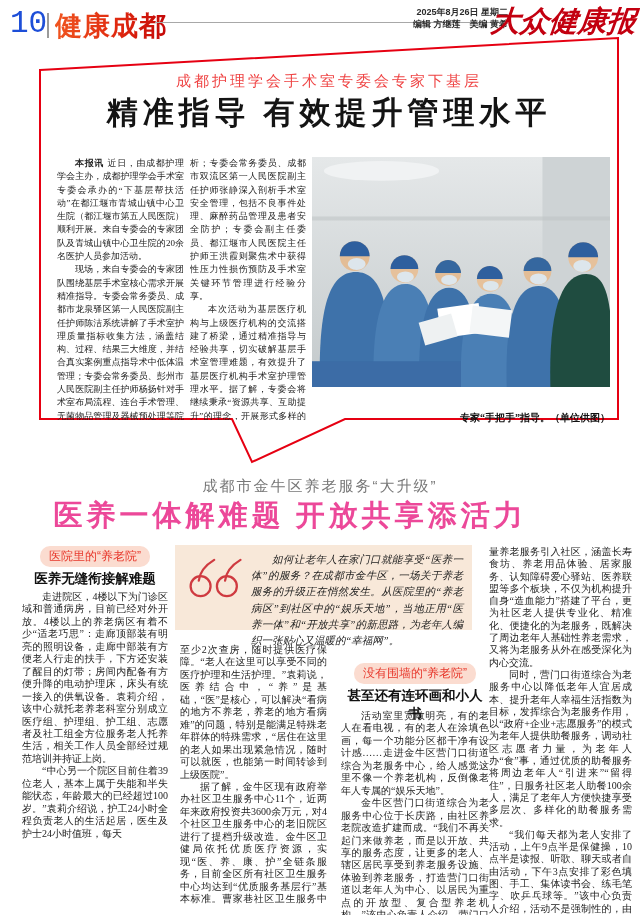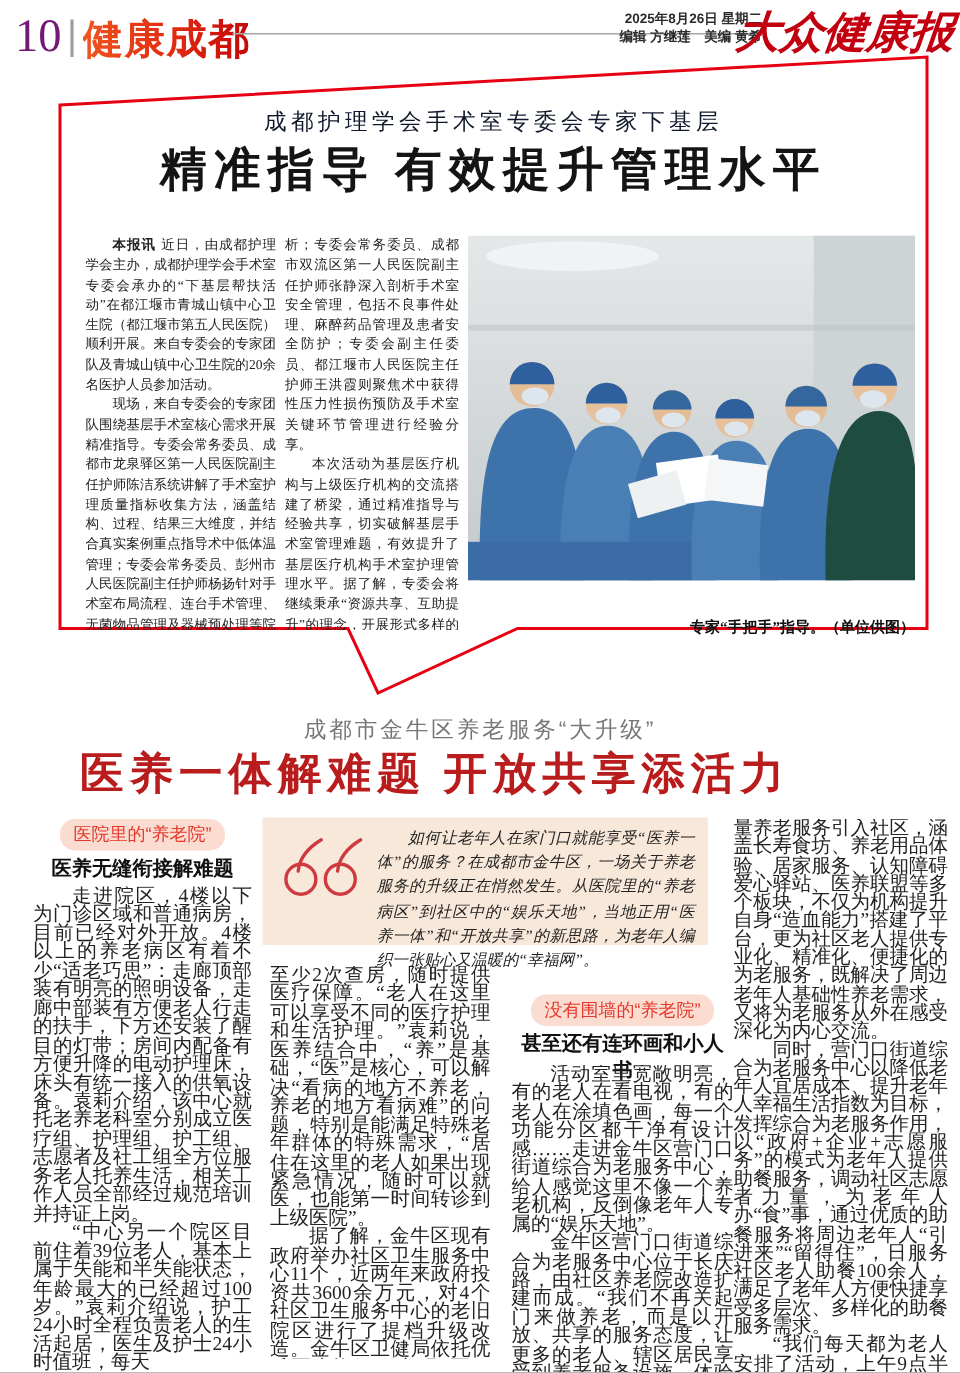--- a/index.html
+++ b/index.html
@@ -1,60 +1,60 @@
 <!DOCTYPE html>
 <html><head>
 <meta charset="utf-8">
 <style>
   html,body{margin:0;padding:0;background:#888;}
   #page{position:relative;width:640px;height:915px;background:#ffffff;overflow:hidden;
         font-family:"Liberation Serif","DejaVu Serif",serif;color:#1a1a1a;}
   .abs{position:absolute;}
 
   
-  .page-num{left:10px;top:6px;font-size:31px;color:#701a75;font-family:Liberation Serif, serif;}
+  .page-num{left:10px;top:6px;font-size:31px;color:#1d4ed8;font-family:Liberation Mono, monospace;}
   .head-divider{left:47px;top:13px;width:2px;height:25px;background:#9a9a9a;}
   .section-title{left:55px;top:8px;font-size:27px;font-weight:bold;letter-spacing:1px;
         font-family:"Liberation Sans","DejaVu Sans",sans-serif;color:#d6220c;
         background:linear-gradient(90deg,#f0551f 0%,#e02a10 55%,#c40808 100%);
         -webkit-background-clip:text;background-clip:text;-webkit-text-fill-color:transparent;}
   .head-rule{left:155px;top:22px;width:345px;height:1px;background:#a8a8a8;}
   .head-date{left:360px;top:6px;width:148px;text-align:right;font-size:9px;line-height:12px;
         font-family:"Liberation Sans","DejaVu Sans",sans-serif;color:#2b2b2b;font-weight:bold;}
   .masthead{right:4px;top:2px;font-size:29px;font-weight:bold;font-style:italic;color:#c30010;
         letter-spacing:0px;transform:skew(-6deg);font-family:"Liberation Serif","DejaVu Serif",serif;}
 
   
   .bubble-svg{left:0;top:0;width:640px;height:480px;}
-  .a1-kicker{left:40px;top:72px;width:578px;text-align:center;font-size:15px;color:#0f172a;
+  .a1-kicker{left:40px;top:72px;width:578px;text-align:center;font-size:15px;color:#ef4444;
         letter-spacing:3px;font-family:"Liberation Sans","DejaVu Sans",sans-serif;}
   .a1-title{left:40px;top:92px;width:578px;text-align:center;font-size:31px;font-weight:bold;
         letter-spacing:5px;color:#141414;}
   .newscol{font-size:9px;line-height:13.3px;text-align:justify;color:#222;overflow:hidden;}
   .newscol p{margin:0;}
   .ind{text-indent:2em;}
   .lead-tag{font-weight:bold;margin-right:0.4em;}
   .a1-col1{left:57px;top:157px;width:127px;height:263px;}
   .a1-col2{left:190px;top:157px;width:116px;height:263px;}
   .a1-photo{left:312px;top:157px;width:298px;height:230px;}
   .a1-caption{left:302px;top:411px;width:308px;text-align:right;font-size:10px;font-weight:bold;color:#111;}
 
   
   .a2-kicker{left:0;top:477px;width:640px;text-align:center;font-size:15px;color:#777;
         letter-spacing:2px;font-family:"Liberation Sans","DejaVu Sans",sans-serif;}
   .a2-title{left:0;top:496px;width:580px;text-align:center;font-size:29px;font-weight:bold;
-        letter-spacing:4px;color:#b91c1c;}
+        letter-spacing:4px;color:#ec4899;}
   .subhead{text-align:center;}
   .subhead .pill{display:inline-block;background:#fbdcd0;color:#e7372b;font-weight:normal;
         font-size:12px;padding:2px 9px;border-radius:10px;
         font-family:"Liberation Sans","DejaVu Sans",sans-serif;}
   .subhead .sub2{font-size:13.5px;font-weight:bold;color:#111;margin-top:3px;}
   .a2-sub1{left:22px;top:546px;width:146px;}
   .a2-sub2{left:341px;top:663px;width:148px;}
-  .a2col{font-size:13px;line-height:12.45px;text-align:justify;color:#222;overflow:hidden;}
+  .a2col{font-size:10px;line-height:12.45px;text-align:justify;color:#222;overflow:hidden;}
   .a2col p{margin:0;}
   .a2-col1{left:22px;top:591px;width:146px;height:324px;}
   .a2-col2{left:180px;top:644px;width:147px;height:262px;}
   .a2-col3{left:341px;top:710px;width:148px;height:205px;}
   .a2-col4{left:489px;top:546px;width:143px;height:369px;line-height:12.3px;}
   .quote-box{left:175px;top:545px;width:297px;height:85px;background:#f8e8d9;}
   .quote-icon{position:absolute;left:12px;top:11px;width:58px;height:44px;}
   .quote-text{position:absolute;left:76px;top:7px;width:212px;font-size:10.5px;line-height:16.2px;
         font-style:italic;color:#222;text-align:justify;text-indent:2em;}
 </style>

